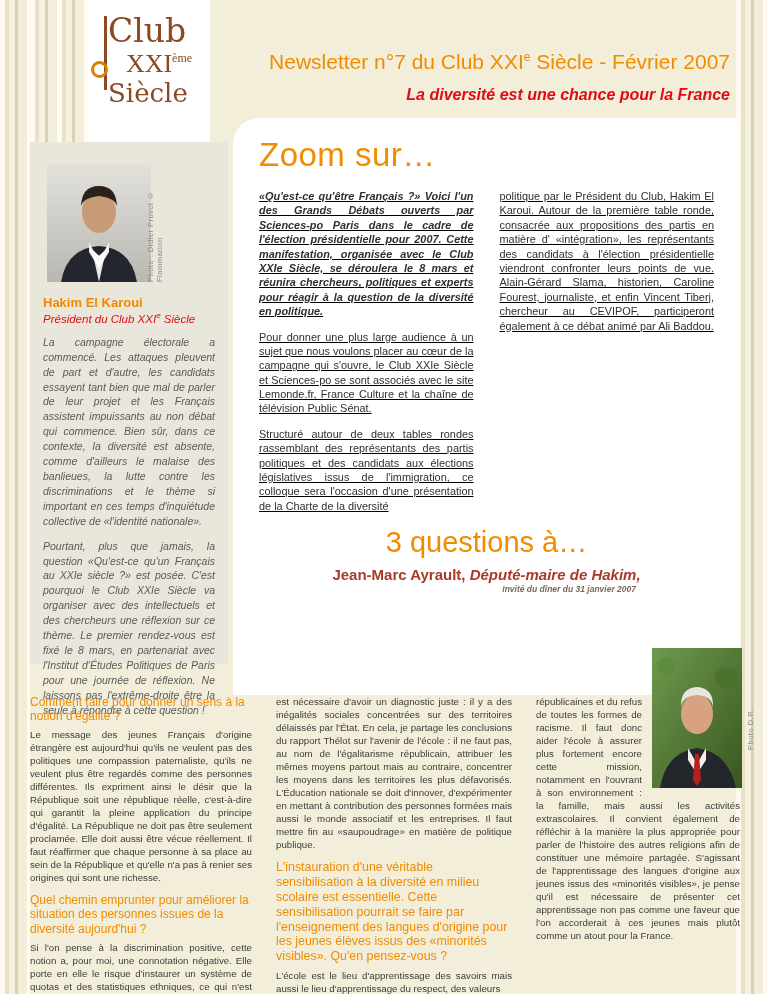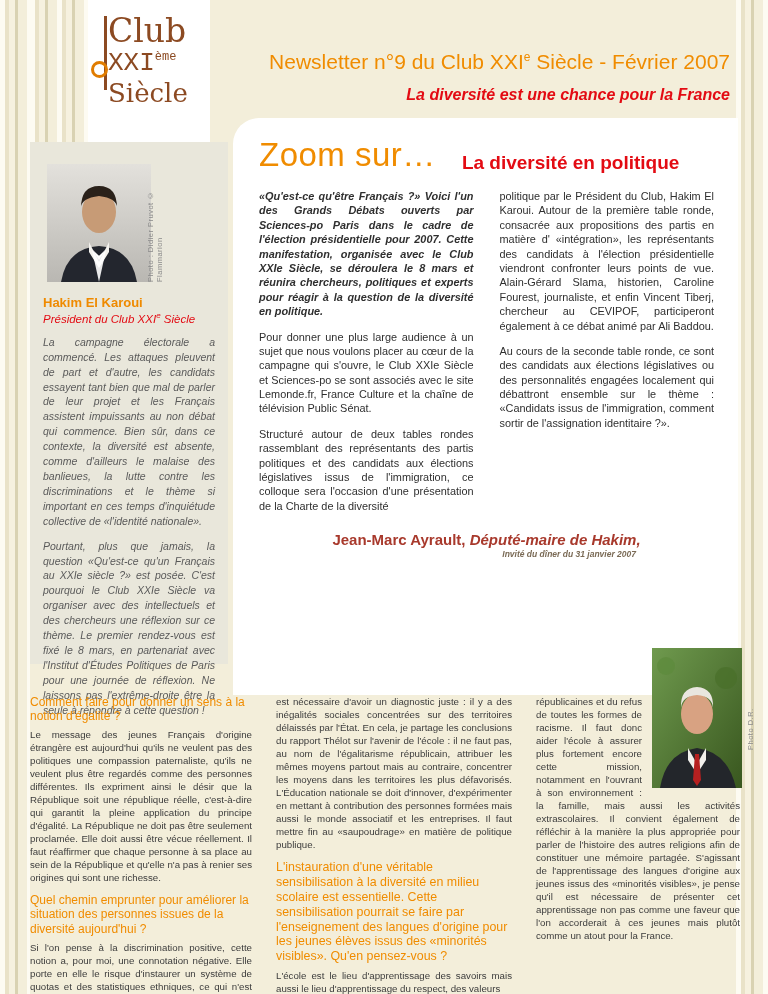--- a/index.html
+++ b/index.html
@@ -21,21 +21,21 @@
   .stripes-left  { position:absolute; left:0; top:0; bottom:0; width:30px; }
   .stripes-right { position:absolute; right:0; top:0; bottom:0; width:32px; }
   .stripes-topleft { position:absolute; left:30px; top:0; width:60px; height:142px; }
 
   .logo-card {
     position:absolute; left:88px; top:0; width:122px; height:162px;
     background:#ffffff; border-radius:0 0 10px 10px; padding:14px 0 0 20px;
   }
   .logo-bar { position:absolute; left:16px; top:16px; width:3px; height:74px; background:#8c4a22; }
   .logo-club { font-family:"DejaVu Serif", serif; font-size:33px; color:#8c4a22; line-height:1.05; }
-  .logo-xxi  { font-family:Liberation Mono, monospace; font-size:26px; color:#8c4a22; line-height:1.15; position:relative; }
+  .logo-xxi  { font-family:Liberation Serif, serif; font-size:26px; color:#8c4a22; line-height:1.15; position:relative;text-align:center; }
   .logo-xxi sup { font-size:12px; }
   .logo-ring { position:absolute; left:-17px; bottom:1px; width:17px; height:17px;
     border:3px solid #e07c00; border-radius:50%; background:transparent; }
   .logo-siecle { font-family:"DejaVu Serif", serif; font-size:26px; color:#8c4a22; line-height:1.1; }
 
   .nl-title { position:absolute; top:50px; right:38px; font-size:21px; color:#f08c00; white-space:nowrap; }
   .nl-title sup { font-size:12px; }
   .nl-tagline { position:absolute; top:86px; right:38px; font-size:16px; font-style:italic; font-weight:bold; color:#e30b13; }
 
   .edito-panel {
@@ -52,24 +52,24 @@
   .edito-credit { position:absolute; right:-13px; top:0; height:118px; }
   .edito-author { margin-top:13px; font-size:13px; font-weight:bold; color:#ef8a00; }
   .edito-role { margin-top:1px; font-size:11.5px; font-style:italic; color:#e30b13; }
   .edito-role sup { font-size:8px; }
   .edito-para { margin-top:10px; font-size:10.5px; font-style:italic; color:#5a5a5a; line-height:1.42; text-align:justify; }
 
   .zoom-panel {
     position:absolute; left:233px; top:118px; width:505px; height:577px;
     background:#ffffff; border-radius:26px 0 0 0; padding:18px 24px 0 26px; overflow:hidden;
   }
-  .zoom-header { display:flex; align-items:flex-end; gap:26px; }
+  .zoom-header { display:flex; align-items:center; gap:26px; }
   .zoom-title { font-size:33px; color:#f08c00; letter-spacing:0.5px; }
   .zoom-subtitle { font-size:19px; font-weight:bold; color:#e30b13; }
-  .zoom-cols { display:flex; gap:26px; margin-top:15px; }
+  .zoom-cols { display:flex; gap:26px; margin-top:15px;text-decoration:underline; }
   .zoom-col { flex:1; font-size:10.9px; line-height:1.32; color:#2f2f2f; text-align:justify; }
   .zoom-col p { margin-bottom:11px; }
   .zoom-intro { font-weight:bold; font-style:italic; }
 
   .q-title { text-align:center; font-size:29px; color:#f08c00; margin-top:2px; }
   .guest-line { text-align:center; margin-top:7px; font-size:15px; color:#a8392c; }
   .guest-name { font-weight:bold; }
   .guest-role { font-weight:bold; font-style:italic; }
   .guest-note { text-align:right; margin:1px 78px 0 0; font-size:8.5px; font-weight:bold; font-style:italic; color:#7a6a55; }
 
@@ -95,21 +95,21 @@
 
 <div class="logo-card">
   <div class="logo-bar"></div>
   <div class="logo-club">Club</div>
   <div class="logo-xxi">
     <span class="logo-ring"></span><span>XXI</span><sup>ème</sup>
   </div>
   <div class="logo-siecle">Siècle</div>
 </div>
 
-<div class="nl-title"><span>Newsletter n°9 du Club XXI</span><sup>e</sup><span> Siècle - Février 2007</span></div>
+<div class="nl-title"><span>Newsletter n°7 du Club XXI</span><sup>e</sup><span> Siècle - Février 2007</span></div>
 <div class="nl-tagline">La diversité est une chance pour la France</div>
 
 <div class="edito-panel">
   <div class="edito-photo-wrap">
     <svg viewBox="0 0 104 118">
       <rect width="104" height="118" fill="#d7d5d0"></rect>
       <rect width="104" height="118" fill="url(#g1)"></rect>
       <defs>
         <linearGradient id="g1" x1="0" y1="0" x2="0" y2="1">
           <stop offset="0" stop-color="#e3e1dc"></stop>
@@ -127,33 +127,32 @@
   </div>
   <div class="edito-author">Hakim El Karoui</div>
   <div class="edito-role"><span>Président du Club XXI</span><sup>e</sup><span> Siècle</span></div>
   <div class="edito-para">La campagne électorale a commencé. Les attaques pleuvent de part et d'autre, les candidats essayent tant bien que mal de parler de leur projet et les Français assistent impuissants au non débat qui commence. Bien sûr, dans ce contexte, la diversité est absente, comme d'ailleurs le malaise des banlieues, la lutte contre les discriminations et le thème si important en ces temps d'inquiétude collective de «l'identité nationale».</div>
   <div class="edito-para">Pourtant, plus que jamais, la question «Qu'est-ce qu'un Français au XXIe siècle ?» est posée. C'est pourquoi le Club XXIe Siècle va organiser avec des intellectuels et des chercheurs une réflexion sur ce thème. Le premier rendez-vous est fixé le 8 mars, en partenariat avec l'Institut d'Études Politiques de Paris pour une journée de réflexion. Ne laissons pas l'extrême-droite être la seule à répondre à cette question !</div>
 </div>
 
 <div class="zoom-panel">
   <div class="zoom-header">
     <div class="zoom-title">Zoom sur…</div>
-    <div class="zoom-subtitle">La diversité en politique</div>
   </div>
   <div class="zoom-cols">
     <div class="zoom-col">
       <p class="zoom-intro">«Qu'est-ce qu'être Français ?» Voici l'un des Grands Débats ouverts par Sciences-po Paris dans le cadre de l'élection présidentielle pour 2007. Cette manifestation, organisée avec le Club XXIe Siècle, se déroulera le 8 mars et réunira chercheurs, politiques et experts pour réagir à la question de la diversité en politique.</p>
       <p>Pour donner une plus large audience à un sujet que nous voulons placer au cœur de la campagne qui s'ouvre, le Club XXIe Siècle et Sciences-po se sont associés avec le site Lemonde.fr, France Culture et la chaîne de télévision Public Sénat.</p>
       <p>Structuré autour de deux tables rondes rassemblant des représentants des partis politiques et des candidats aux élections législatives issus de l'immigration, ce colloque sera l'occasion d'une présentation de la Charte de la diversité</p>
     </div>
     <div class="zoom-col">
       <p>politique par le Président du Club, Hakim El Karoui. Autour de la première table ronde, consacrée aux propositions des partis en matière d' «intégration», les représentants des candidats à l'élection présidentielle viendront confronter leurs points de vue. Alain-Gérard Slama, historien, Caroline Fourest, journaliste, et enfin Vincent Tiberj, chercheur au CEVIPOF, participeront également à ce débat animé par Ali Baddou.</p>
-      <p>Au cours de la seconde table ronde, ce sont des candidats aux élections législatives ou des personnalités engagées localement qui débattront ensemble sur le thème : «Candidats issus de l'immigration, comment sortir de l'assignation identitaire ?».</p>
     </div>
   </div>
+  <div class="q-title">3 questions à…</div>
   <div class="guest-line">
     <span class="guest-name">Jean-Marc Ayrault, </span><span class="guest-role">Député-maire de Hakim,</span>
   </div>
   <div class="guest-note">Invité du dîner du 31 janvier 2007</div>
 </div>
 
 <div class="ayrault-photo">
   <svg viewBox="0 0 90 140">
     <defs>
       <linearGradient id="g2" x1="0" y1="0" x2="1" y2="1">

